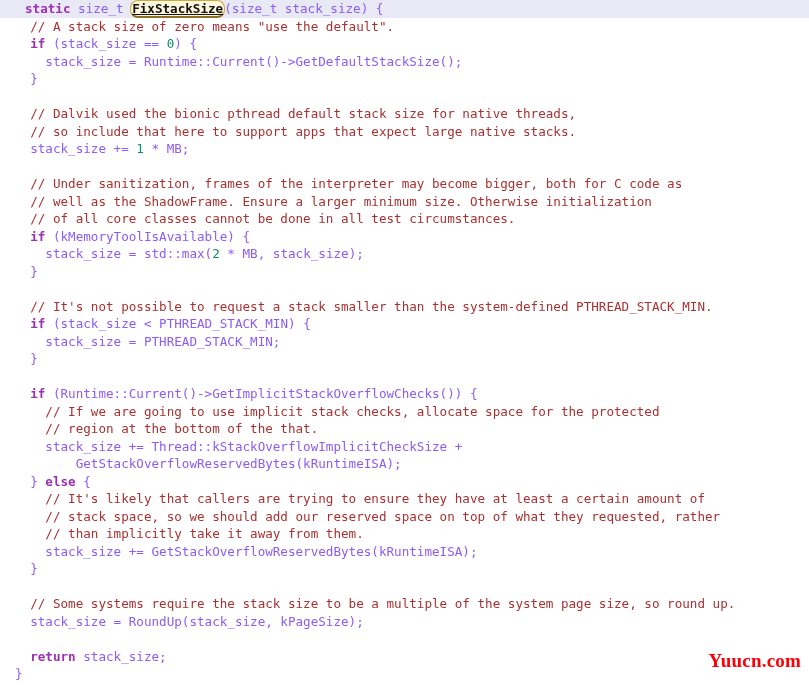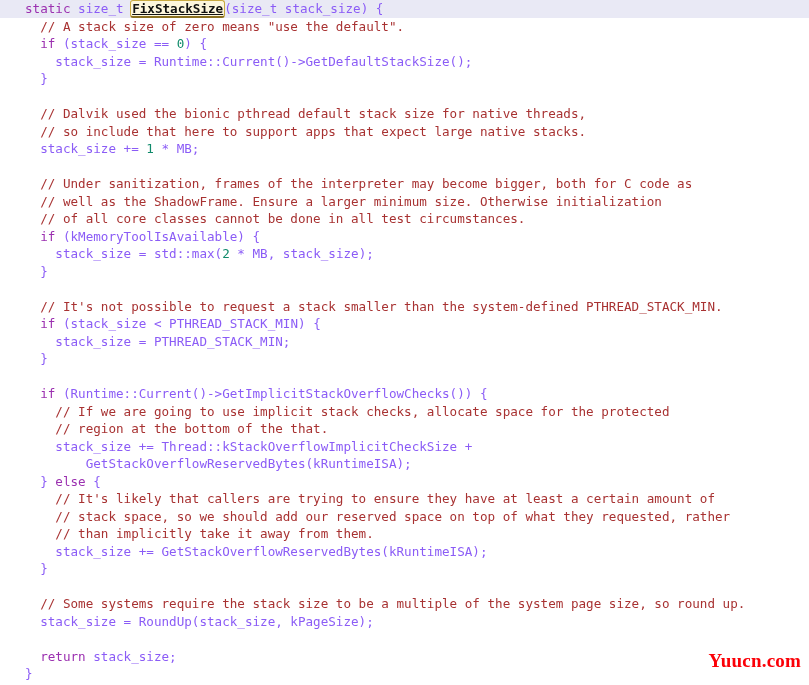--- a/index.html
+++ b/index.html
@@ -26,44 +26,44 @@
     padding: 0;
   }
 
   .code-line {
     font-family: "DejaVu Sans Mono", "Liberation Mono", monospace;
     font-size: 12.6px;
     line-height: 17.5px;
     height: 17.5px;
     white-space: pre;
     color: #1a1a1a;
-    padding-left: 25px;
+    padding-left: 15px;
     letter-spacing: 0px;
   }
 
   .code-line.hl {
     background: #e9e9f5;
     padding-left: 25px;
   }
 
   
-  .kw      { color: #9b30b0; }
+  .kw      { color: #9b30b0; font-weight: bold; }
   .cmt     { color: #a83232; }
   .num     { color: #0f8a6a; }
   .plain   { color: #8b5cf6; }
 
   .sym-box {
     background: #fdf6dd;
     border: 1px solid #c9a940;
     border-bottom: 2px solid #8a7020;
     color: #111111;
     font-weight: bold;
     padding: 0 1px;
     margin: 0 -1px;
-    border-radius: 3px;
+    border-radius: 8px;
     text-decoration: underline;
   }
 
   #watermark {
     position: absolute;
     right: 8px;
     top: 650px;
     font-family: Liberation Serif, serif;
     font-size: 19px;
     font-weight: bold;

